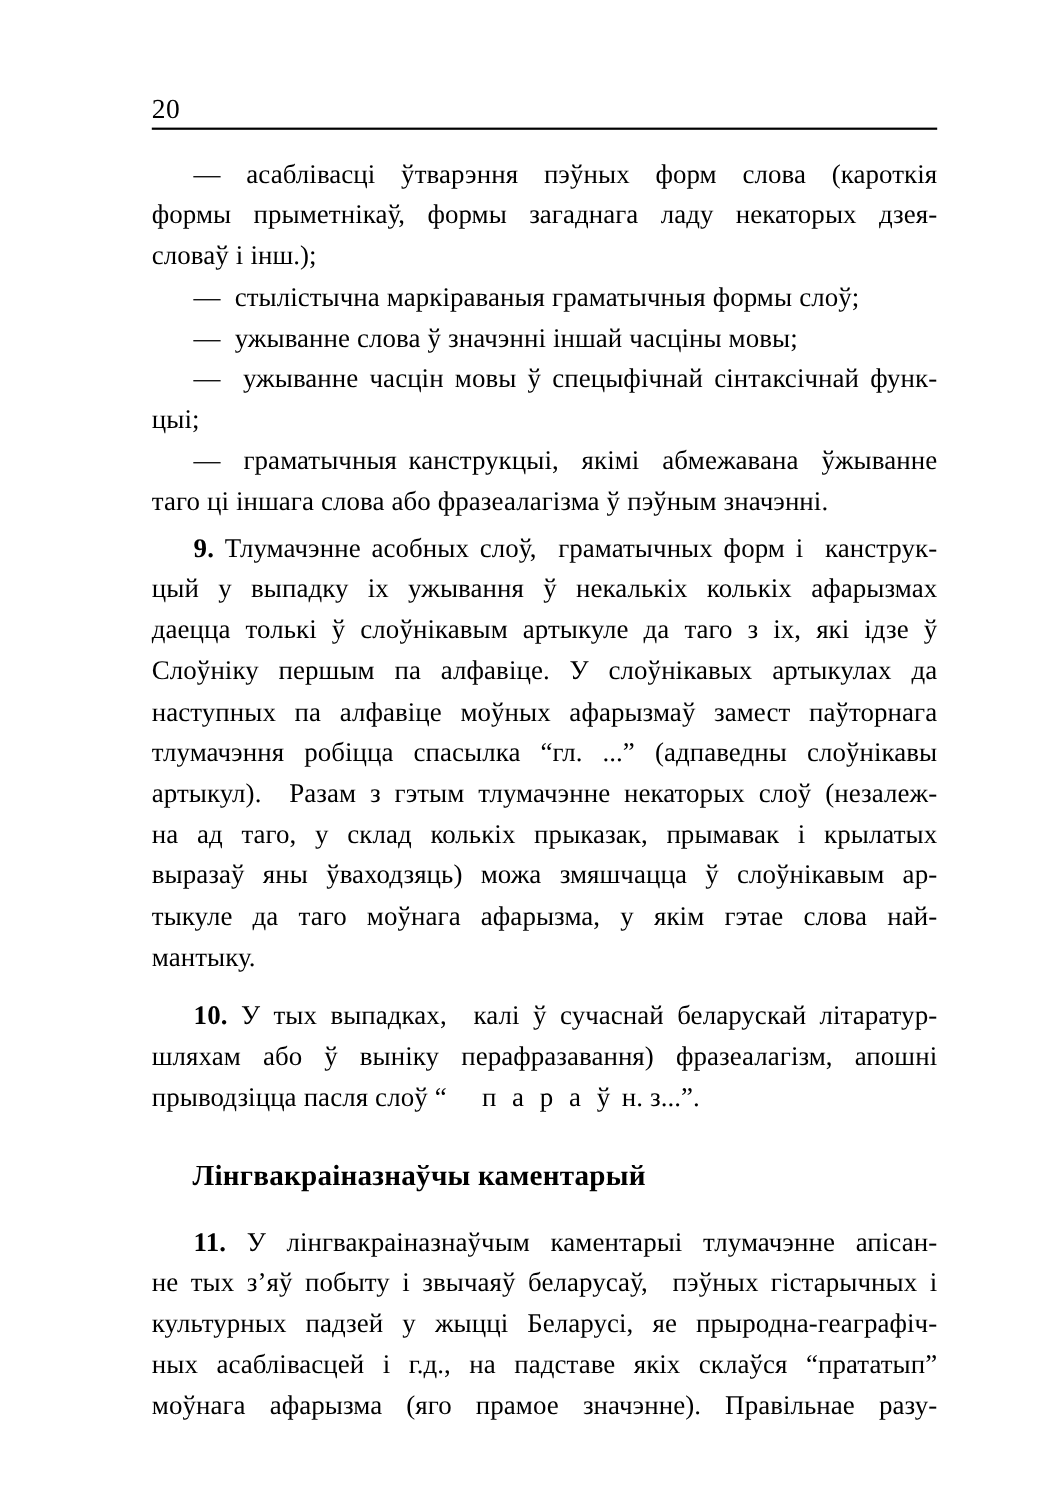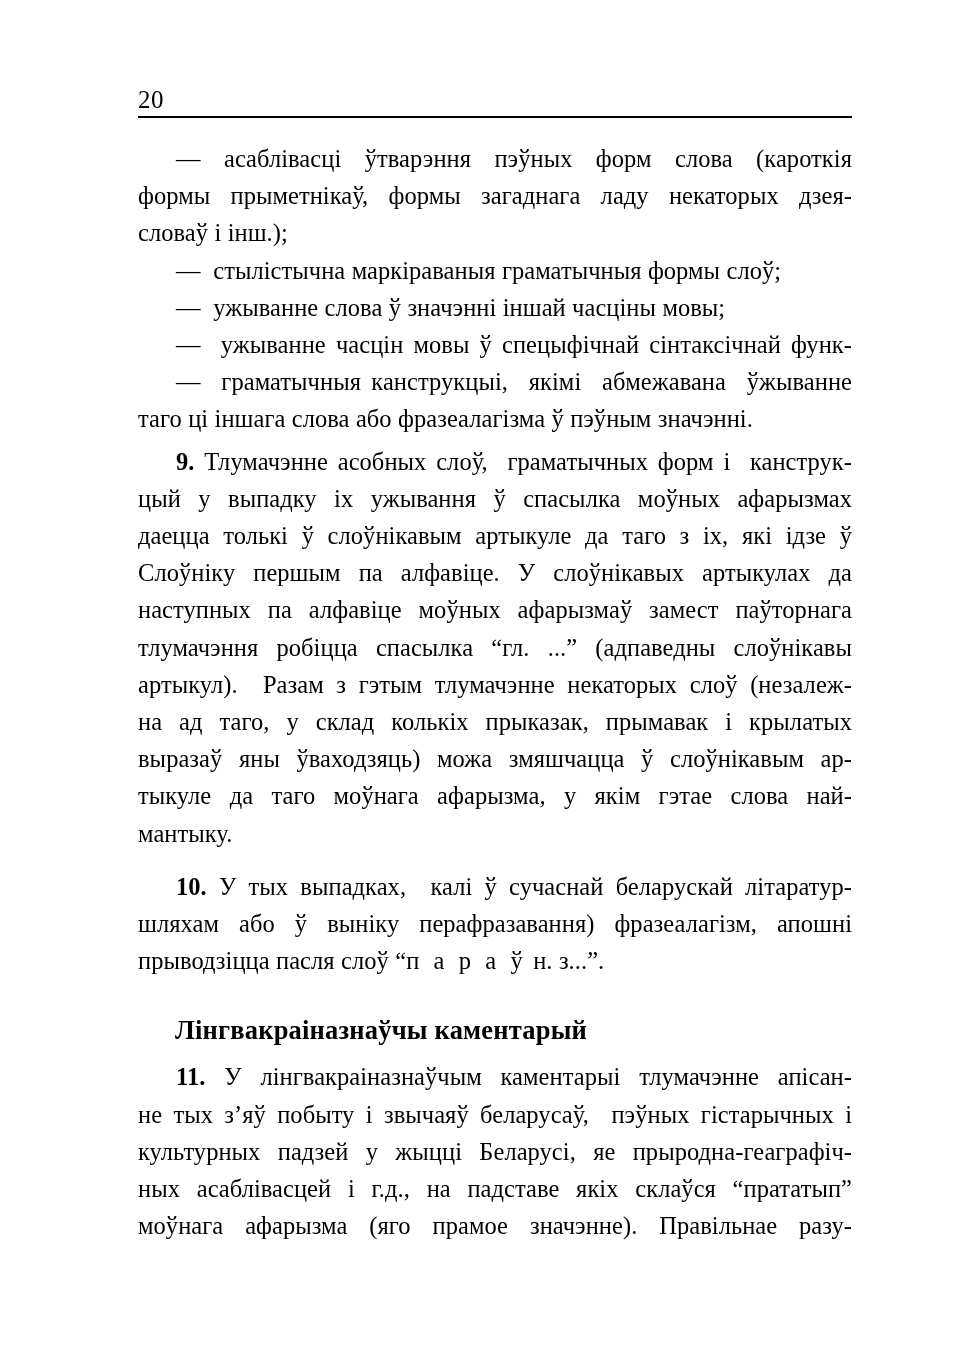--- a/index.html
+++ b/index.html
@@ -75,37 +75,38 @@
   .ln.indent {
     text-indent: 38px;
   }
 
   .num {
     font-weight: bold;
   }
 
   .spaced {
     letter-spacing: 4px;
+    margin-left: 32px;
   }
 
   .gap-sm { height: 5px; }
   .gap-md { height: 16px; }
 
   .heading {
     font-size: 26.5px;
     font-weight: bold;
     line-height: 34px;
     margin: 0;
     padding-left: 37px;
     letter-spacing: 0.2px;
   }
 
   .heading-block {
     margin-top: 34px;
-    margin-bottom: 11px;
+    margin-bottom: 26px;
   }
 </style>
 </head>
 <body>
 
 <div class="page">
 
   <div class="folio-block">
     <div class="folio">20</div>
     <div class="folio-rule"></div>
@@ -122,32 +123,33 @@
     <div class="para">
       <span class="ln last indent">—  стылістычна маркіраваныя граматычныя формы слоў;</span>
     </div>
 
     <div class="para">
       <span class="ln last indent">—  ужыванне слова ў значэнні іншай часціны мовы;</span>
     </div>
 
     <div class="para">
       <span class="ln indent">—  ужыванне часцін мовы ў спецыфічнай сінтаксічнай функ-</span>
+      <span class="ln last">цыі;</span>
     </div>
 
     <div class="para">
       <span class="ln indent">—  граматычныя канструкцыі,  якімі  абмежавана  ўжыванне</span>
       <span class="ln last">таго ці іншага слова або фразеалагізма ў пэўным значэнні.</span>
     </div>
 
     <div class="gap-sm"></div>
 
     <div class="para">
       <span class="ln indent"><span class="num">9.</span><span> Тлумачэнне асобных слоў,  граматычных форм і  канструк-</span></span>
-      <span class="ln">цый  у  выпадку  іх  ужывання  ў  спасылка  моўных  афарызмах</span>
+      <span class="ln">цый  у  выпадку  іх  ужывання  ў  некалькіх  колькіх  афарызмах</span>
       <span class="ln">даецца  толькі  ў  слоўнікавым  артыкуле  да  таго  з  іх,  які  ідзе  ў</span>
       <span class="ln">Слоўніку  першым  па  алфавіце.  У  слоўнікавых  артыкулах  да</span>
       <span class="ln">наступных  па  алфавіце  моўных  афарызмаў  замест  паўторнага</span>
       <span class="ln">тлумачэння  робіцца  спасылка  “гл.  ...”  (адпаведны  слоўнікавы</span>
       <span class="ln">артыкул).  Разам з гэтым тлумачэнне некаторых слоў (незалеж-</span>
       <span class="ln">на  ад  таго,  у  склад  колькіх  прыказак,  прымавак  і  крылатых</span>
       <span class="ln">выразаў  яны  ўваходзяць)  можа  змяшчацца  ў  слоўнікавым  ар-</span>
       <span class="ln">тыкуле  да  таго  моўнага  афарызма,  у  якім  гэтае  слова  най-</span>
       <span class="ln last">мантыку.</span>
     </div>

